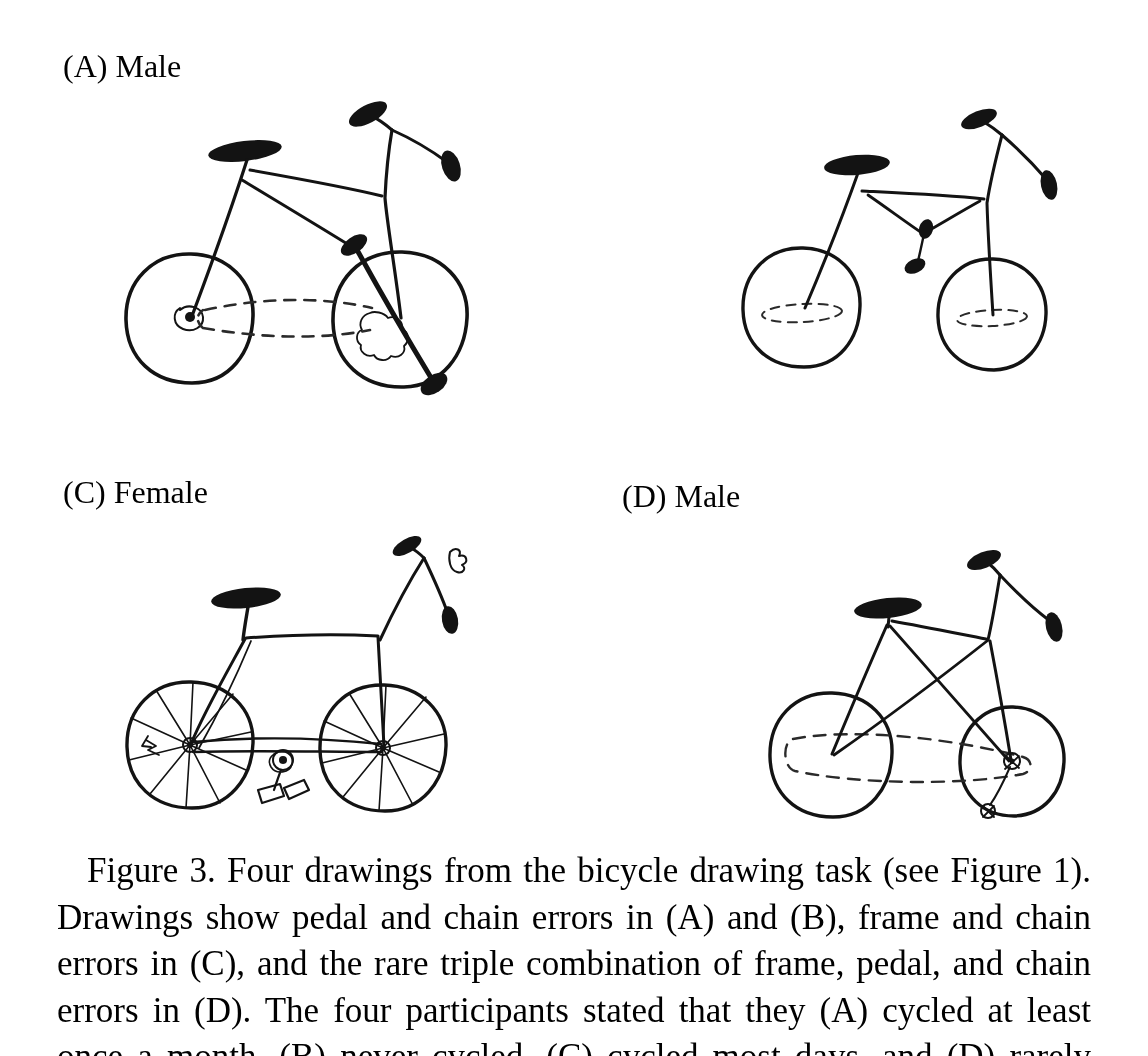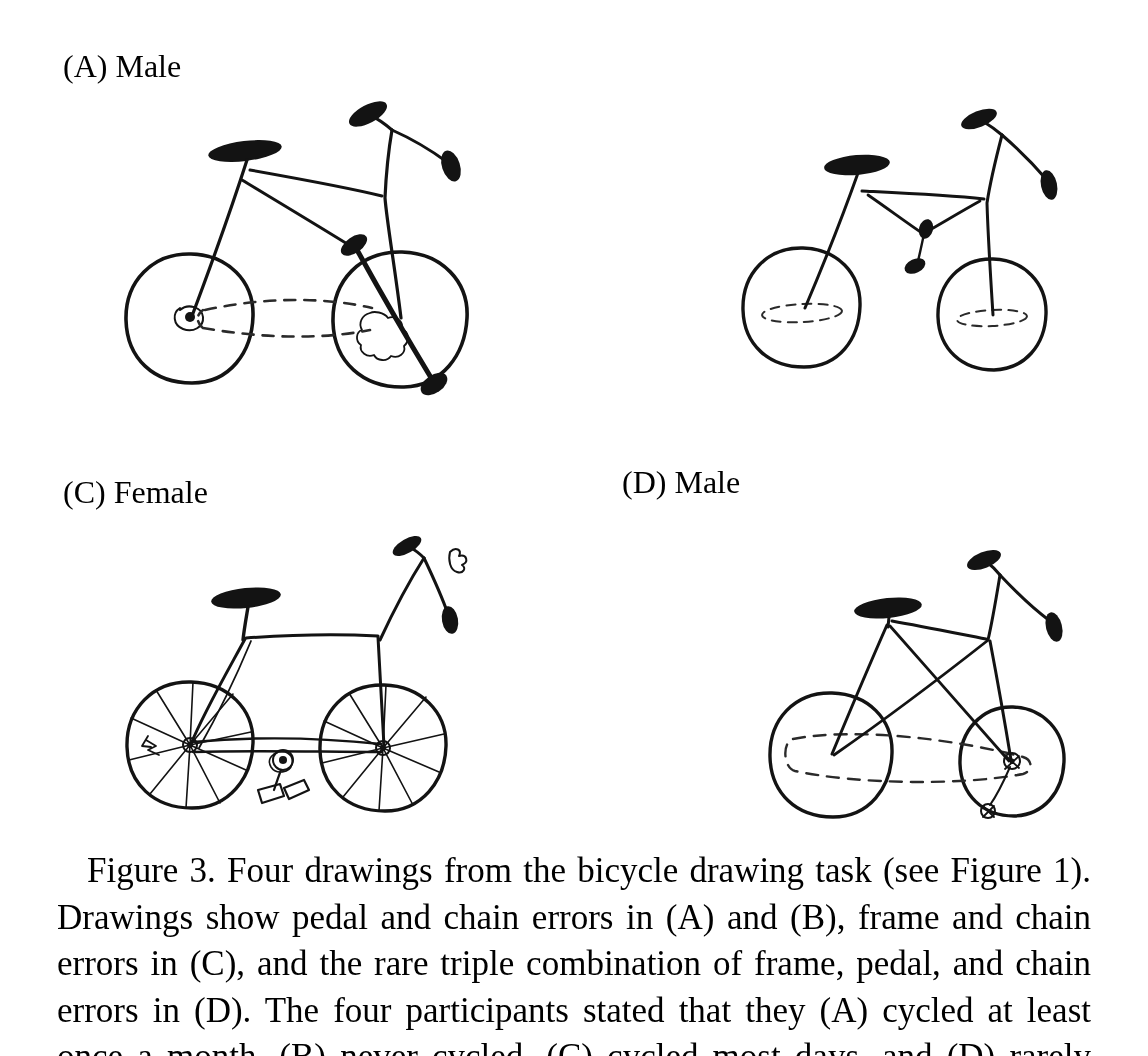--- a/index.html
+++ b/index.html
@@ -21,21 +21,21 @@
     margin: 0;
     font-family: "Liberation Serif", serif;
     font-weight: 400;
     font-size: 32px;
     color: #000000;
     white-space: nowrap;
   }
   .label-a { left: 63px;  top: 48px; }
   .label-b { left: 622px; top: 48px; }
   .label-c { left: 63px;  top: 474px; text-align: center; }
-  .label-d { left: 622px; top: 464px; }
+  .label-d { left: 622px; top: 478px; }
 
   .sketch { position: absolute; }
   .sketch-a { left: 70px;  top: 88px; }
   .sketch-b { left: 672px; top: 103px; }
   .sketch-c { left: 98px;  top: 522px; }
   .sketch-d { left: 735px; top: 543px; }
 
   .caption {
     position: absolute;
     left: 57px;

